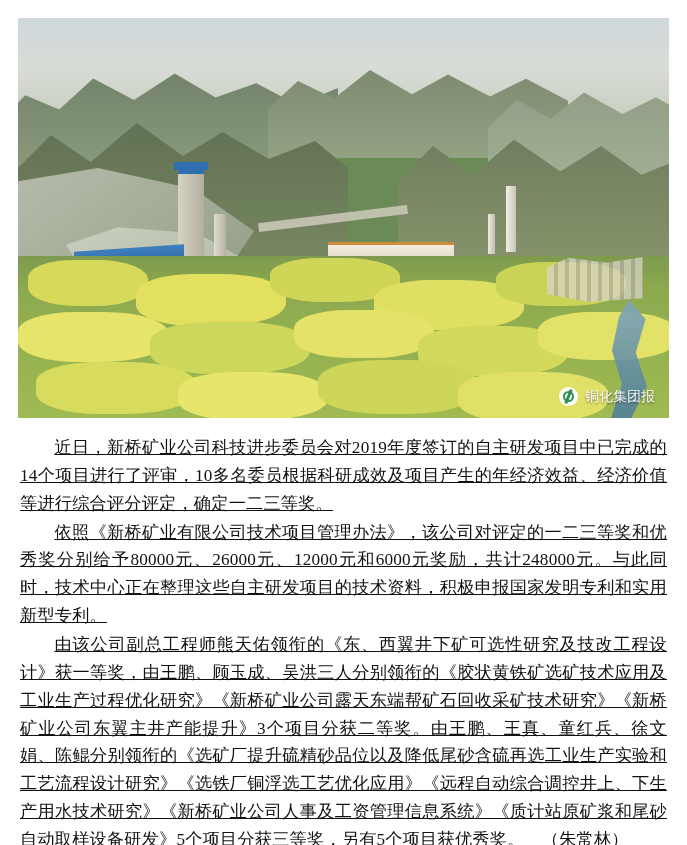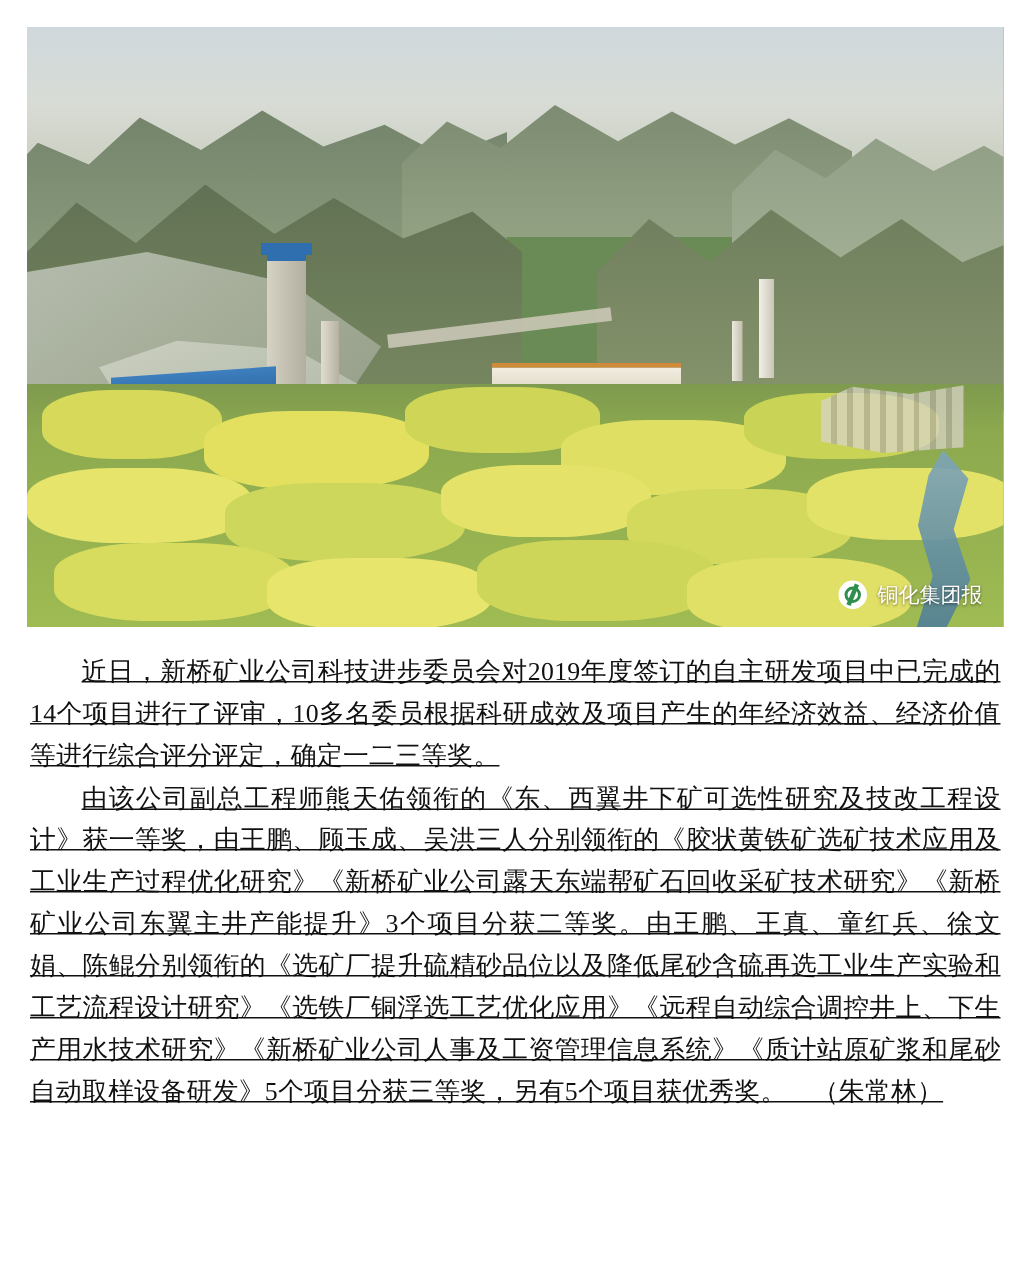--- a/index.html
+++ b/index.html
@@ -275,16 +275,17 @@
     </div>
 
     <div class="badge">
       <span class="badge-logo"></span>
       <span>铜化集团报</span>
     </div>
   </div>
 
   <div class="article">
     <p class="para">近日，新桥矿业公司科技进步委员会对2019年度签订的自主研发项目中已完成的14个项目进行了评审，10多名委员根据科研成效及项目产生的年经济效益、经济价值等进行综合评分评定，确定一二三等奖。</p>
+    <p class="para">依照《新桥矿业有限公司技术项目管理办法》，该公司对评定的一二三等奖和优秀奖分别给予80000元、26000元、12000元和6000元奖励，共计248000元。与此同时，技术中心正在整理这些自主研发项目的技术资料，积极申报国家发明专利和实用新型专利。</p>
     <p class="para">由该公司副总工程师熊天佑领衔的《东、西翼井下矿可选性研究及技改工程设计》获一等奖，由王鹏、顾玉成、吴洪三人分别领衔的《胶状黄铁矿选矿技术应用及工业生产过程优化研究》《新桥矿业公司露天东端帮矿石回收采矿技术研究》《新桥矿业公司东翼主井产能提升》3个项目分获二等奖。由王鹏、王真、童红兵、徐文娟、陈鲲分别领衔的《选矿厂提升硫精砂品位以及降低尾砂含硫再选工业生产实验和工艺流程设计研究》《选铁厂铜浮选工艺优化应用》《远程自动综合调控井上、下生产用水技术研究》《新桥矿业公司人事及工资管理信息系统》《质计站原矿浆和尾砂自动取样设备研发》5个项目分获三等奖，另有5个项目获优秀奖。　（朱常林）</p>
   </div>
 
 </div>
 
 </body></html>

